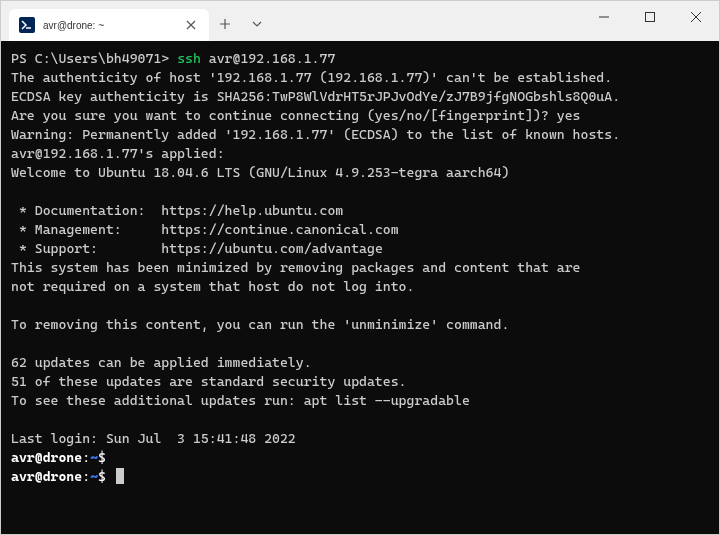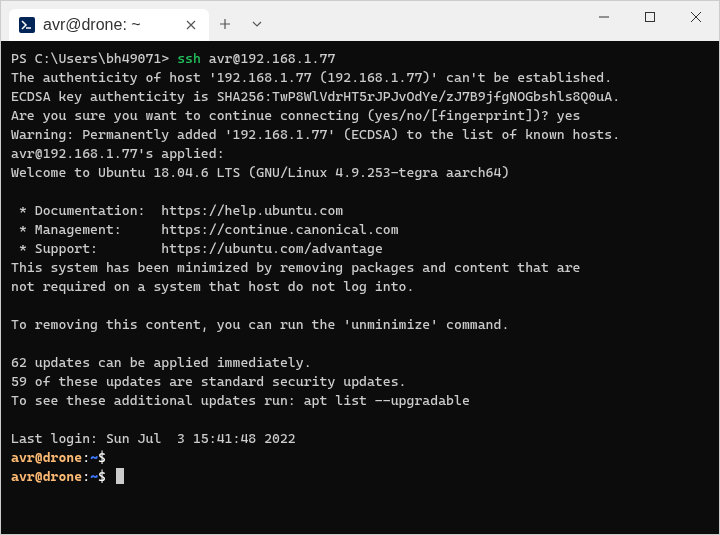--- a/index.html
+++ b/index.html
@@ -27,21 +27,21 @@
     .tab {
       display: flex;
       align-items: center;
       gap: 8px;
       background: #ffffff;
       height: 32px;
       padding: 0 10px;
       border-radius: 6px 6px 0 0;
       margin-top: 8px;
       min-width: 200px;
-      font-size: 16px;
+      font-size: 10px;
       color: #333;
     }
     .tab-icon {
       width: 16px;
       height: 16px;
       display: flex;
       align-items: center;
       justify-content: center;
     }
     .tab-title { flex: 1; }
@@ -88,21 +88,21 @@
       height: calc(100% - 40px);
       padding: 8px 10px;
       font-family: "Cascadia Mono", "Consolas", monospace;
       font-size: 13.5px;
       line-height: 19px;
       white-space: pre-wrap;
       word-break: break-all;
       overflow: hidden;
     }
     .yellow { color: #22c55e; }
-    .green { color: #fdba74; font-weight: bold; text-align: center; }
+    .green { color: #ffffff; font-weight: bold; text-align: center; }
     .blue { color: #3b78ff; font-weight: bold; }
     .white { color: #ffffff; }
     .cursor {
       display: inline-block;
       width: 8px;
       height: 16px;
       background: #cccccc;
       vertical-align: text-bottom;
       margin-left: 2px;
     }
@@ -167,18 +167,18 @@
 
 <span> * Documentation:  https://help.ubuntu.com</span>
 <span> * Management:     https://continue.canonical.com</span>
 <span> * Support:        https://ubuntu.com/advantage</span>
 <span>This system has been minimized by removing packages and content that are</span>
 <span>not required on a system that host do not log into.</span>
 
 <span>To removing this content, you can run the 'unminimize' command.</span>
 
 <span>62 updates can be applied immediately.</span>
-<span>59 of these updates are standard security updates.</span>
+<span>51 of these updates are standard security updates.</span>
 <span>To see these additional updates run: apt list --upgradable</span>
 
 <span>Last login: Sun Jul  3 15:41:48 2022</span>
 <span class="green">avr@drone</span><span class="white">:</span><span class="blue">~</span><span class="white">$</span>
 <span class="green">avr@drone</span><span class="white">:</span><span class="blue">~</span><span class="white">$</span> <span class="cursor"></span></div>
 
 </body></html>

